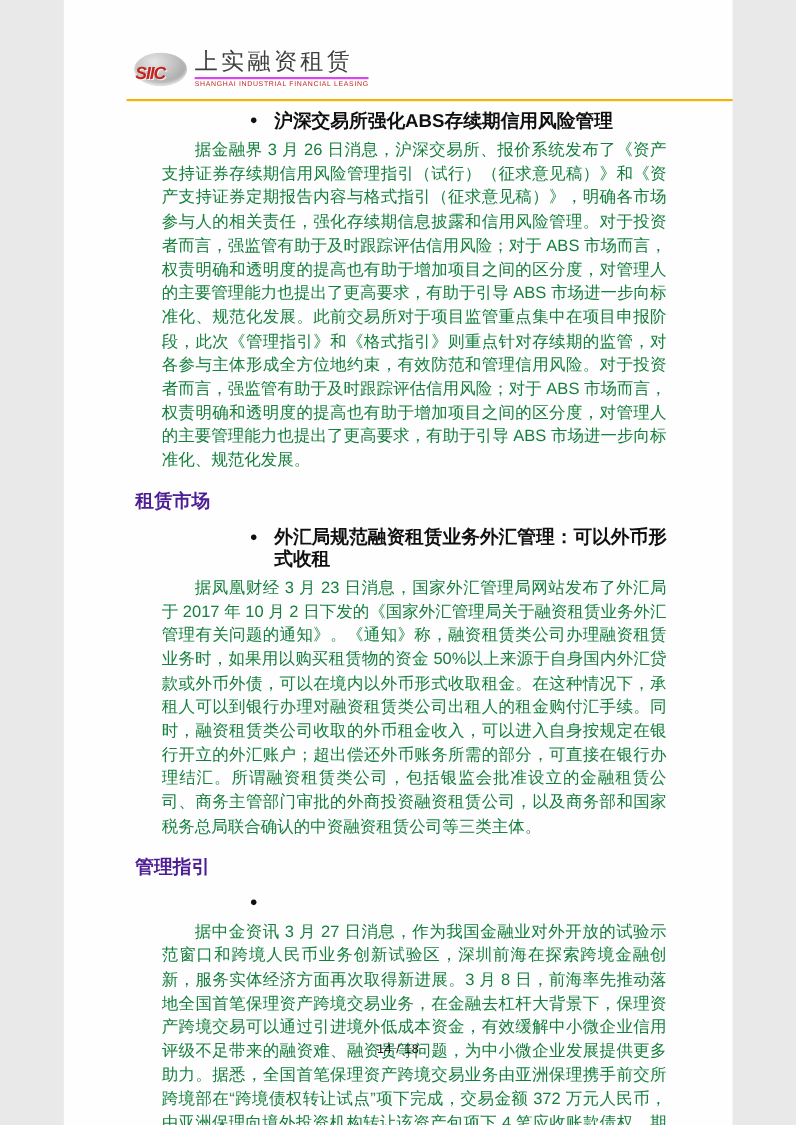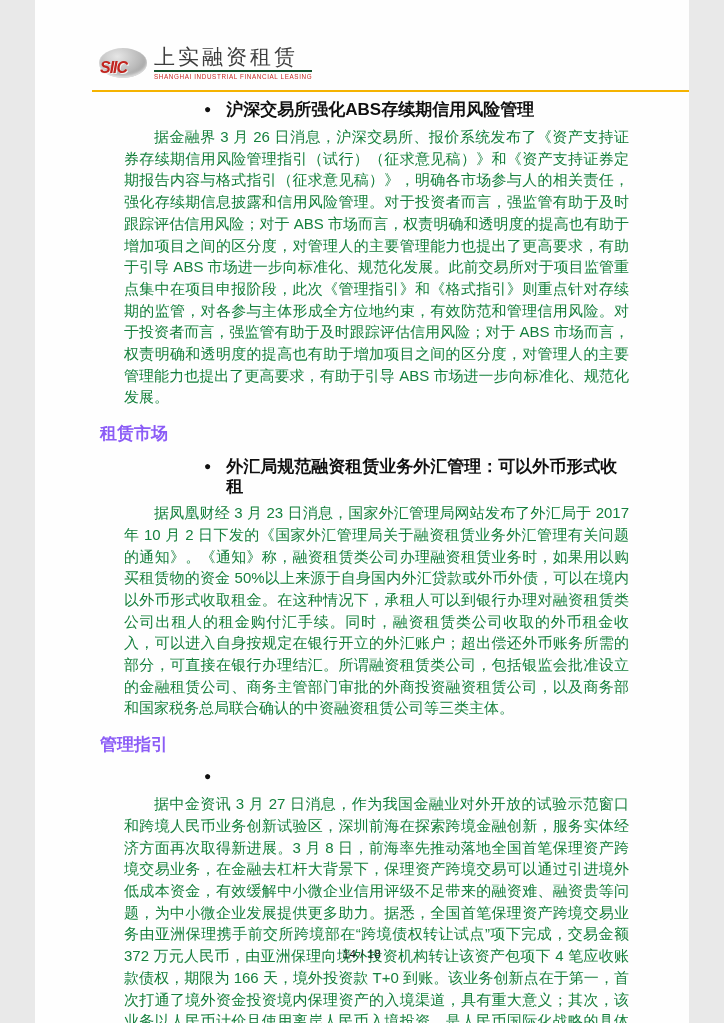--- a/index.html
+++ b/index.html
@@ -1,17 +1,17 @@
 <!DOCTYPE html>
 <html><head>
 <meta charset="utf-8">
 <style>
   html,body{margin:0;padding:0;background:#e9e9e9;}
   .page{
-    width:654px;height:1023px;background:#fefefe;position:relative;
+    width:608px;height:1023px;background:#fefefe;position:relative;
     margin:0 auto;overflow:hidden;
     font-family:"Liberation Sans","DejaVu Sans",sans-serif;color:#1c1c1c;
   }
   
   .header{padding:45px 56px 0 64px;}
   .logo{display:flex;align-items:flex-start;gap:7px;height:38px;}
   .logo-globe{
     position:relative;width:48px;height:30px;margin-top:3px;border-radius:50%;
     background:radial-gradient(ellipse at 38% 28%, #e6e6e6 0%, #b9b9b9 55%, #8d8d8d 100%);
     box-shadow:inset 0 -2px 3px rgba(255,255,255,.7);
@@ -19,21 +19,21 @@
   }
   .logo-siic{
     position:absolute;left:1px;bottom:1px;
     font-style:italic;font-weight:bold;font-size:16px;letter-spacing:-1px;
     color:#c2251f;text-shadow:1px 1px 0 #f3f3f3;
   }
   .logo-names{display:flex;flex-direction:column;}
   .company-cn{
     font-size:21px;line-height:24px;color:#3e3e3e;font-weight:500;
     letter-spacing:3px;white-space:nowrap;
-    border-bottom:2px solid #14532d;padding-bottom:1px;
+    border-bottom:2px solid #d946ef;padding-bottom:1px;
   }
   .company-en{
     font-size:6.3px;line-height:8px;margin-top:1px;
     color:#c2251f;letter-spacing:0.62px;white-space:nowrap;
   }
   .header-rule{
     height:0;border:none;border-top:2.5px solid #F5B301;
     margin:7px 0 0 -7px;width:611px;
   }
   
@@ -43,21 +43,21 @@
     font-size:17px;font-weight:bold;color:#101010;
     margin:8px 0 0 105px;line-height:20px;
   }
   .article-title .bullet{font-size:12px;position:relative;top:-2px;flex:0 0 auto;}
   .article-body{
     margin:5px 4px 0 25px;
     font-size:15px;line-height:21.7px;
     text-align:justify;text-indent:2em;color:#15803d;
   }
   .section-heading{
-    font-size:17px;font-weight:bold;color:#8b5cf6;
+    font-size:17px;font-weight:bold;color:#4c1d95;
     margin:16px 0 0 1px;line-height:20px;
   }
   .title-after-section{margin-top:13px;}
   
   .page-number{
     position:absolute;top:948px;left:0;width:100%;
     text-align:center;font-size:11.5px;font-weight:normal;
     letter-spacing:0.5px;color:#111;
   }
 </style>

